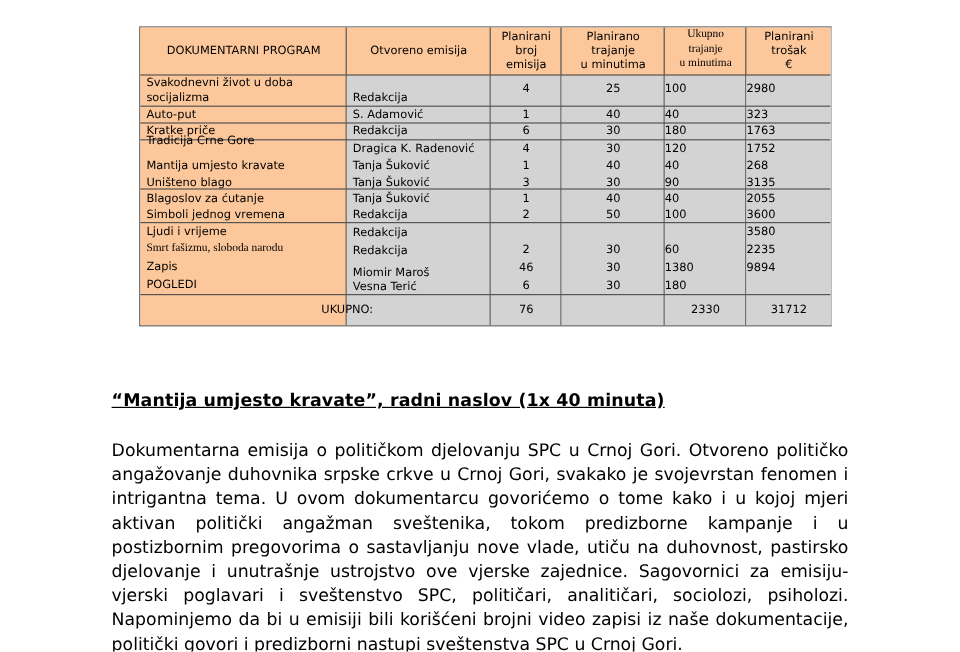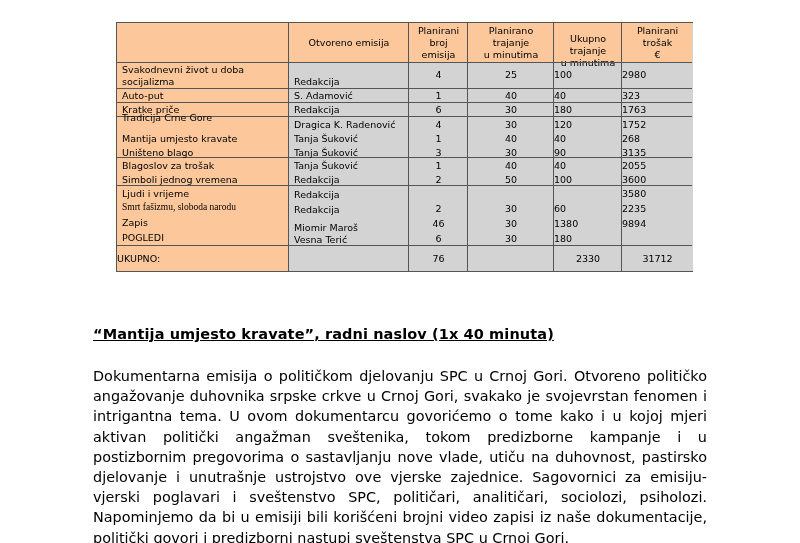--- a/index.html
+++ b/index.html
@@ -36,32 +36,33 @@
   <div class="col c4"></div>
   <div class="col c5"></div>
 
   <div class="hdr"></div>
   <div style="position:absolute;top:0;height:40px;left:171px;border-left:1px solid #555;"></div>
   <div style="position:absolute;top:0;height:40px;left:291px;border-left:1px solid #555;"></div>
   <div style="position:absolute;top:0;height:40px;left:350px;border-left:1px solid #555;"></div>
   <div style="position:absolute;top:0;height:40px;left:436px;border-left:1px solid #555;"></div>
   <div style="position:absolute;top:0;height:40px;left:504px;border-left:1px solid #555;"></div>
 
+  <div class="hc" style="left:0;width:172px;top:14px;">DOKUMENTARNI PROGRAM</div>
   <div class="hc" style="left:172px;width:120px;top:14px;">Otvoreno emisija</div>
   <div class="hc" style="left:292px;width:59px;top:2px;">
     <div>Planirani</div>
     <div>broj</div>
     <div>emisija</div>
   </div>
   <div class="hc" style="left:351px;width:86px;top:2px;">
     <div>Planirano</div>
     <div>trajanje</div>
     <div>u minutima</div>
   </div>
-  <div class="hc" style="left:437px;width:68px;top:10px;">
+  <div class="hc" style="left:437px;width:68px;top:0;font-family:Liberation Serif, serif;">
     <div>Ukupno</div>
     <div>trajanje</div>
     <div>u minutima</div>
   </div>
   <div class="hc" style="left:505px;width:71px;top:2px;">
     <div>Planirani</div>
     <div>trošak</div>
     <div>€</div>
   </div>
 
@@ -104,21 +105,21 @@
       <div class="t num-c" style="left:292px;width:59px;top:109px;">1</div>
       <div class="t num-c" style="left:351px;width:86px;top:109px;">40</div>
       <div class="t num-r" style="left:437px;width:62px;top:109px;">40</div>
       <div class="t num-r" style="left:505px;width:60px;top:109px;">268</div>
       <div class="t " style="left:5px;top:123px;">Uništeno blago</div>
       <div class="t " style="left:177px;top:123px;">Tanja Šuković</div>
       <div class="t num-c" style="left:292px;width:59px;top:123px;">3</div>
       <div class="t num-c" style="left:351px;width:86px;top:123px;">30</div>
       <div class="t num-r" style="left:437px;width:62px;top:123px;">90</div>
       <div class="t num-r" style="left:505px;width:60px;top:123px;">3135</div>
-      <div class="t " style="left:5px;top:136px;">Blagoslov za trošak</div>
+      <div class="t " style="left:5px;top:136px;">Blagoslov za ćutanje</div>
       <div class="t " style="left:177px;top:136px;">Tanja Šuković</div>
       <div class="t num-c" style="left:292px;width:59px;top:136px;">1</div>
       <div class="t num-c" style="left:351px;width:86px;top:136px;">40</div>
       <div class="t num-r" style="left:437px;width:62px;top:136px;">40</div>
       <div class="t num-r" style="left:505px;width:60px;top:136px;">2055</div>
       <div class="t " style="left:5px;top:150px;">Simboli jednog vremena</div>
       <div class="t " style="left:177px;top:150px;">Redakcija</div>
       <div class="t num-c" style="left:292px;width:59px;top:150px;">2</div>
       <div class="t num-c" style="left:351px;width:86px;top:150px;">50</div>
       <div class="t num-r" style="left:437px;width:62px;top:150px;">100</div>
@@ -142,20 +143,20 @@
       <div class="t num-r" style="left:437px;width:62px;top:194px;">1380</div>
       <div class="t num-r" style="left:505px;width:60px;top:194px;">9894</div>
       <div class="t " style="left:5px;top:208px;">POGLEDI</div>
       <div class="t " style="left:177px;top:210px;">Vesna Terić</div>
       <div class="t num-c" style="left:292px;width:59px;top:209px;">6</div>
       <div class="t num-c" style="left:351px;width:86px;top:209px;">30</div>
       <div class="t num-r" style="left:437px;width:62px;top:209px;">180</div>
       <div class="t num-r" style="left:505px;width:60px;top:209px;"></div>
     </div>
 
-  <div class="t" style="left:0;width:194px;top:229px;text-align:left;">UKUPNO:</div>
+  <div class="t" style="left:0;width:194px;top:229px;text-align:right;">UKUPNO:</div>
   <div class="t num-c" style="left:292px;width:59px;top:229px;">76</div>
   <div class="t num-c" style="left:437px;width:68px;top:229px;">2330</div>
   <div class="t num-c" style="left:505px;width:71px;top:229px;">31712</div>
 </div>
 
 <div class="heading">“Mantija umjesto kravate”, radni naslov (1x 40 minuta)</div>
 <div class="para">Dokumentarna emisija o političkom djelovanju SPC u Crnoj Gori. Otvoreno političko angažovanje duhovnika srpske crkve u Crnoj Gori, svakako je svojevrstan fenomen i intrigantna tema. U ovom dokumentarcu govorićemo o tome kako i u kojoj mjeri aktivan politički angažman sveštenika, tokom predizborne kampanje i u postizbornim pregovorima o sastavljanju nove vlade, utiču na duhovnost, pastirsko djelovanje i unutrašnje ustrojstvo ove vjerske zajednice. Sagovornici za emisiju- vjerski poglavari i sveštenstvo SPC, političari, analitičari, sociolozi, psiholozi. Napominjemo da bi u emisiji bili korišćeni brojni video zapisi iz naše dokumentacije, politički govori i predizborni nastupi sveštenstva SPC u Crnoj Gori.</div>
 
 </body></html>

